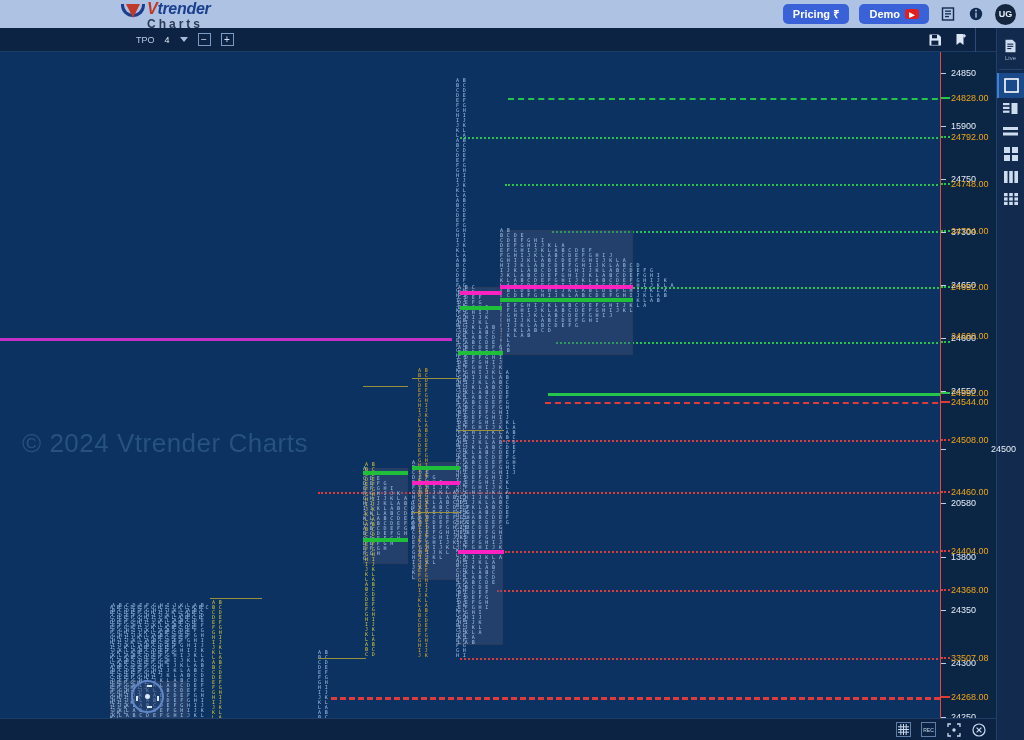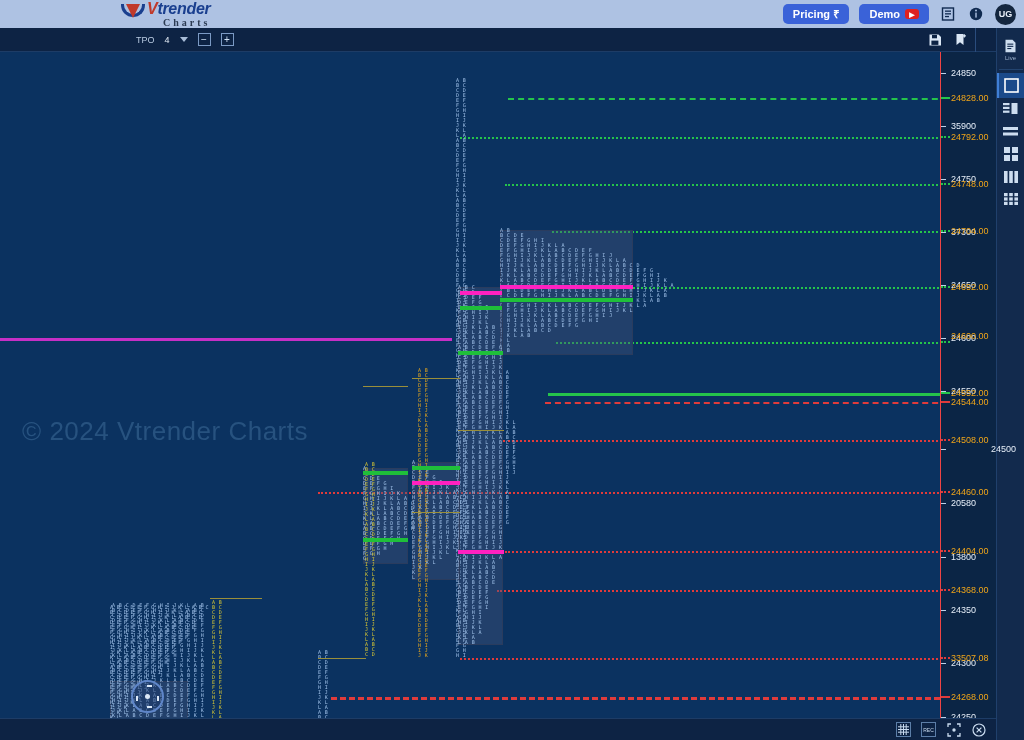--- a/index.html
+++ b/index.html
@@ -25,21 +25,21 @@
     border-radius:0 0 14px 14px;
   }
   .logo-mark .vee{
     position:absolute; left:6px; top:3px; width:0; height:0;
     border-left:7px solid transparent; border-right:7px solid transparent;
     border-top:14px solid #c0392b;
   }
   .logo-text{ margin-left:1px; line-height:1; }
   .logo-text .t1{ font-size:16px; font-weight:bold; font-style:italic; color:#1a3f8f; letter-spacing:-.3px;}
   .logo-text .t1 b{ color:#c0392b; }
-  .logo-text .t2{ font-size:10px; font-weight:bold; letter-spacing:3px; color:#2b3a52; text-align:right; margin-top:1px;font-family:Liberation Serif, serif;}
+  .logo-text .t2{ font-size:12px; font-weight:bold; letter-spacing:3px; color:#2b3a52; margin-top:1px;}
 
   #header-right{
     position:absolute; right:8px; top:0; height:28px;
     display:flex; align-items:center; gap:10px;
   }
   .hbtn{
     background:#3a62d8; color:#fff; font-size:11px; font-weight:bold;
     border-radius:5px; height:20px; padding:0 10px;
     display:flex; align-items:center; gap:5px; cursor:pointer;
     border:none; line-height:1;
@@ -123,21 +123,21 @@
         line-height:5px; letter-spacing:.4px; white-space:pre; }
   .tpo.blue{ color:#9fc0e8; }
   .tpo.yellow{ color:#d9c832; }
   .tpo.gold{ color:#e8a81c; }
 
   
   .band{ position:absolute; height:4px; }
 
   
   #watermark{
-    position:absolute; left:22px; top:364px; font-size:26px; color:#27527f;
+    position:absolute; left:22px; top:376px; font-size:26px; color:#27527f;
     letter-spacing:.5px; pointer-events:none; user-select:none;
   }
 
   
   #crosshair{ position:absolute; left:131px; top:680px; width:33px; height:33px;
               border-radius:50%; border:2px solid #5f86c9; background:rgba(30,60,110,.45);
               display:flex; align-items:center; justify-content:center; }
   #crosshair .dot{ width:5px;height:5px;border-radius:50%;background:#dbe8f7;}
   #crosshair .c{ position:absolute; background:#dbe8f7; }
 
@@ -804,21 +804,21 @@
       <span class="c" style="left:14px;top:3px;width:5px;height:2px"></span>
       <span class="c" style="left:14px;bottom:3px;width:5px;height:2px"></span>
       <span class="c" style="top:14px;left:3px;width:2px;height:5px"></span>
       <span class="c" style="top:14px;right:3px;width:2px;height:5px"></span>
     </div>
   </div>
 
 <div id="yaxis">
     <div class="ylab white" style="top: 21px;">24850</div>
     <div class="ytick" style="top: 21px;"></div>
-    <div class="ylab white" style="top: 74px;">35900</div>
+    <div class="ylab white" style="top: 74px;">15900</div>
     <div class="ytick" style="top: 74px;"></div>
     <div class="ylab white" style="top: 127px;">24750</div>
     <div class="ytick" style="top: 127px;"></div>
     <div class="ylab white" style="top: 180px;">37300</div>
     <div class="ytick" style="top: 180px;"></div>
     <div class="ylab white" style="top: 233px;">24650</div>
     <div class="ytick" style="top: 233px;"></div>
     <div class="ylab white" style="top: 286px;">24600</div>
     <div class="ytick" style="top: 286px;"></div>
     <div class="ylab white" style="top: 339px;">24550</div>

